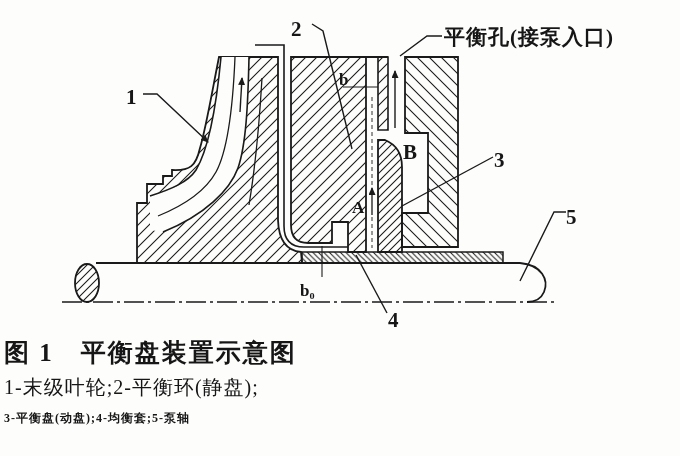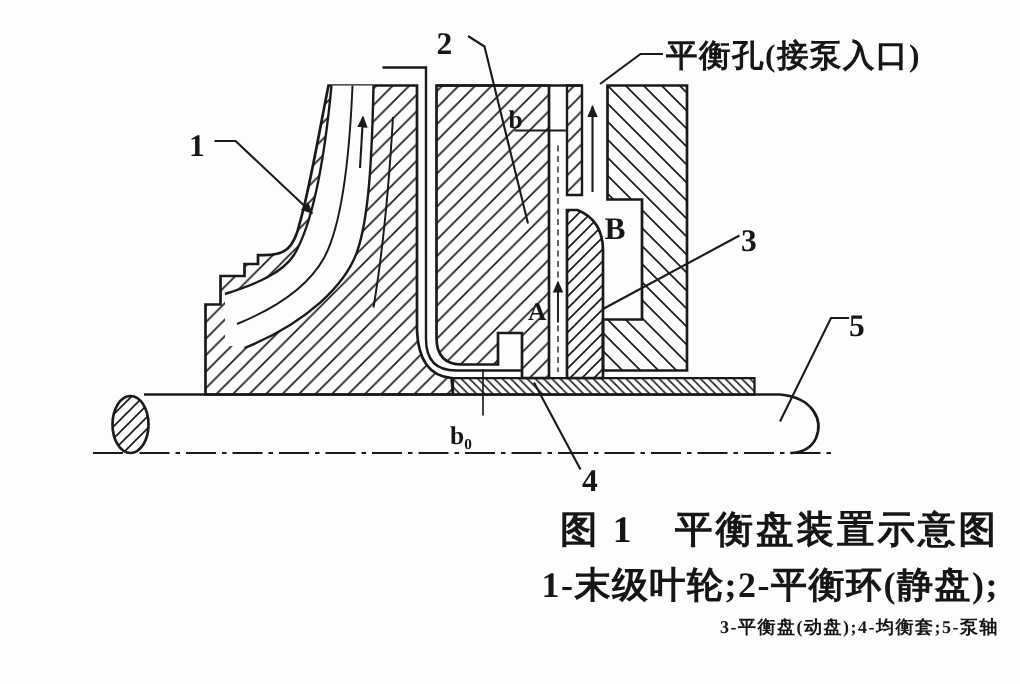--- a/index.html
+++ b/index.html
@@ -2,25 +2,25 @@
 <html><head>
 <meta charset="utf-8">
 <style>
   html,body{margin:0;padding:0;background:#e8e8e8;}
   .stage{
     position:relative;width:680px;height:456px;background:#fdfdfc;overflow:hidden;
     font-family:"Liberation Serif","DejaVu Serif",serif;
   }
   svg{position:absolute;left:0;top:0;}
   .caption{
-    position:absolute;left:14px;width:652px;text-align:right;color:#161616;
+    position:absolute;left:4px;width:652px;text-align:left;color:#161616;
     font-family:"Liberation Serif","DejaVu Serif",serif;
   }
   .cap-title{top:336px;font-size:25px;font-weight:bold;letter-spacing:2px;}
-  .cap-legend1{top:374px;font-size:24px;font-weight:bold;letter-spacing:1px;}
+  .cap-legend1{top:374px;font-size:20px;font-weight:normal;letter-spacing:1px;}
   .cap-legend2{top:410px;font-size:12px;font-weight:bold;letter-spacing:1px;}
   text{fill:#161616;}
   .num{font-size:21px;font-weight:bold;}
   .sm{font-size:17px;font-weight:bold;}
   .cjk{font-size:21px;font-weight:bold;letter-spacing:1px;}
 </style>
 </head>
 <body>
 
 <div class="stage">

